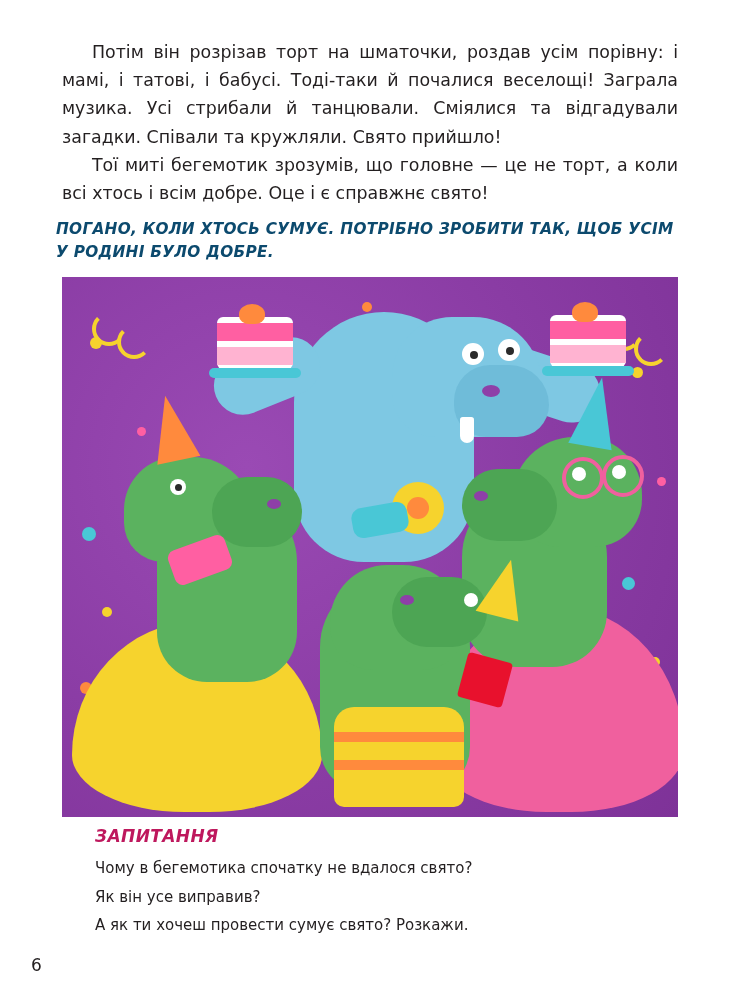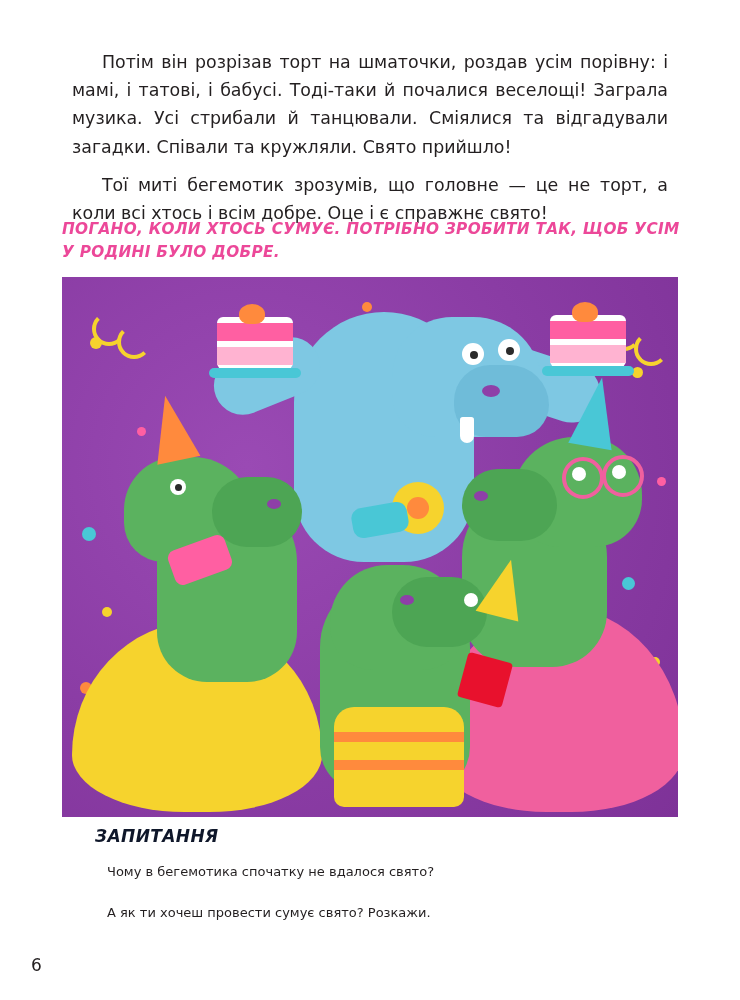--- a/index.html
+++ b/index.html
@@ -24,35 +24,35 @@
     left: 62px;
     top: 38px;
     width: 616px;
     font-family: "DejaVu Sans", sans-serif;
     font-size: 17.4px;
     line-height: 28.2px;
     color: #231f20;
     text-align: justify;
   }
   .body-text p {
-    margin: 10px;
+    margin: 0;
     text-indent: 30px;
   }
   .highlight-note {
     position: absolute;
-    left: 62px;
+    left: 56px;
     top: 218px;
     width: 620px;
     font-family: "DejaVu Sans", sans-serif;
     font-weight: bold;
     font-style: italic;
     font-size: 15.3px;
     line-height: 23px;
     letter-spacing: 0.3px;
-    color: #ec4899;
+    color: #0c4a6e;
     text-transform: uppercase;
   }
   
   .illustration {
     position: absolute;
     left: 62px;
     top: 277px;
     width: 616px;
     height: 540px;
     background: #8e3fa8;
@@ -184,27 +184,27 @@
     top: 826px;
     width: 580px;
   }
   .questions h2 {
     margin: 0 0 8px 0;
     font-family: "DejaVu Sans", sans-serif;
     font-weight: bold;
     font-style: italic;
     font-size: 17px;
     letter-spacing: 0.4px;
-    color: #0f172a;
+    color: #be185d;
     text-transform: uppercase;
   }
   .questions p {
-    margin: 12px;
-    font-family: "DejaVu Sans", sans-serif;
-    font-size: 13px;
+    margin: 0;
+    font-family: "DejaVu Sans", sans-serif;
+    font-size: 15px;
     line-height: 28.5px;
     color: #231f20;
   }
   .page-number {
     position: absolute;
     left: 31px;
     top: 955px;
     font-family: "DejaVu Sans", sans-serif;
     font-size: 17px;
     color: #231f20;
@@ -307,17 +307,18 @@
     <div class="blob" style="left:400px;top:380px;width:46px;height:46px;background:#e8112d;border-radius:4px;transform:rotate(15deg);"></div>
 
     <div class="blob" style="left:330px;top:205px;width:52px;height:52px;background:#f6d32d;"></div>
     <div class="blob" style="left:345px;top:220px;width:22px;height:22px;background:#ff8a3d;"></div>
     <div class="blob" style="left:290px;top:228px;width:56px;height:30px;background:#49c7d6;border-radius:10px;transform:rotate(-10deg);"></div>
   </div>
 
   <div class="questions">
     <h2>Запитання</h2>
     <p>Чому в бегемотика спочатку не вдалося свято?</p>
+    <p>Як він усе виправив?</p>
     <p>А як ти хочеш провести сумує свято? Розкажи.</p>
   </div>
 
   <div class="page-number">6</div>
 </div>
 
 </body></html>

